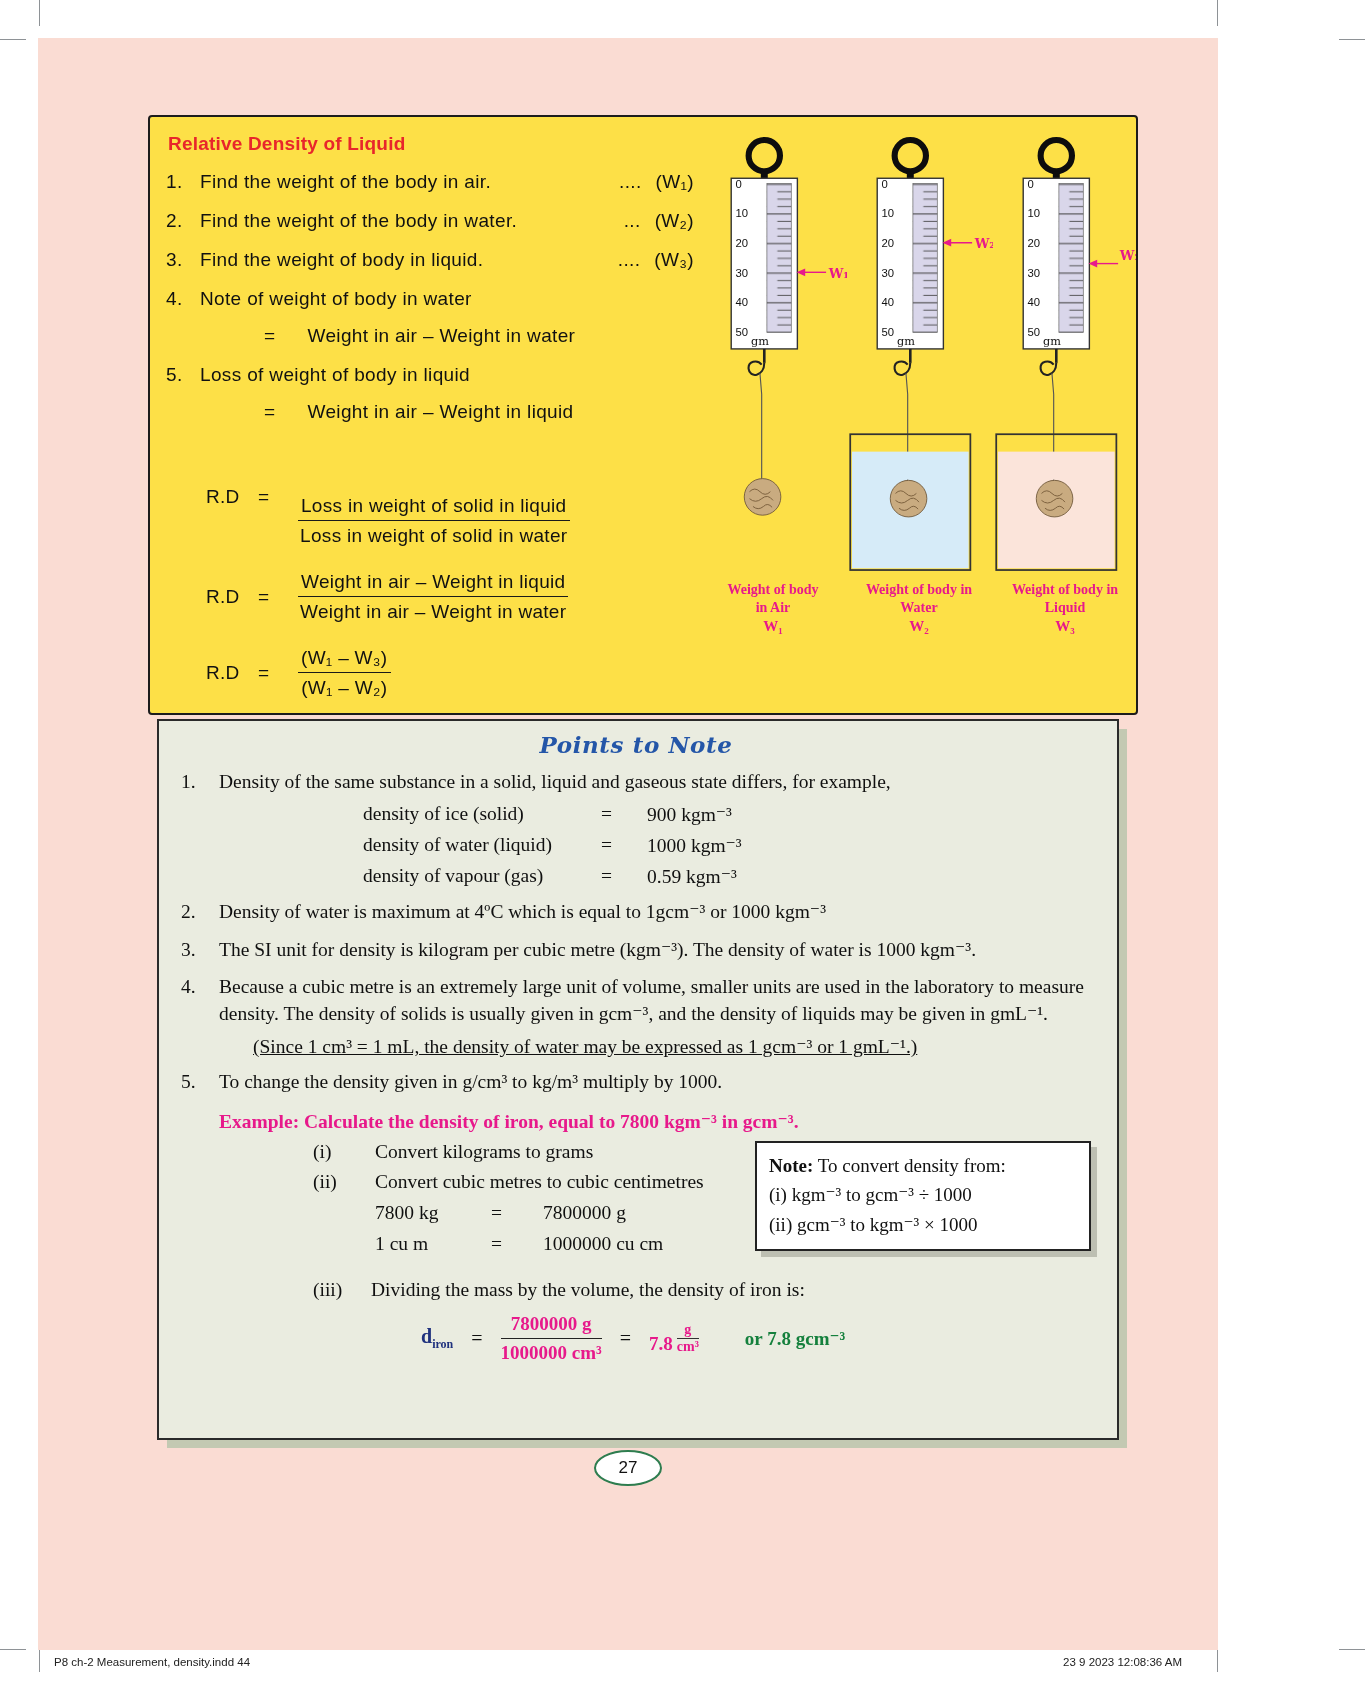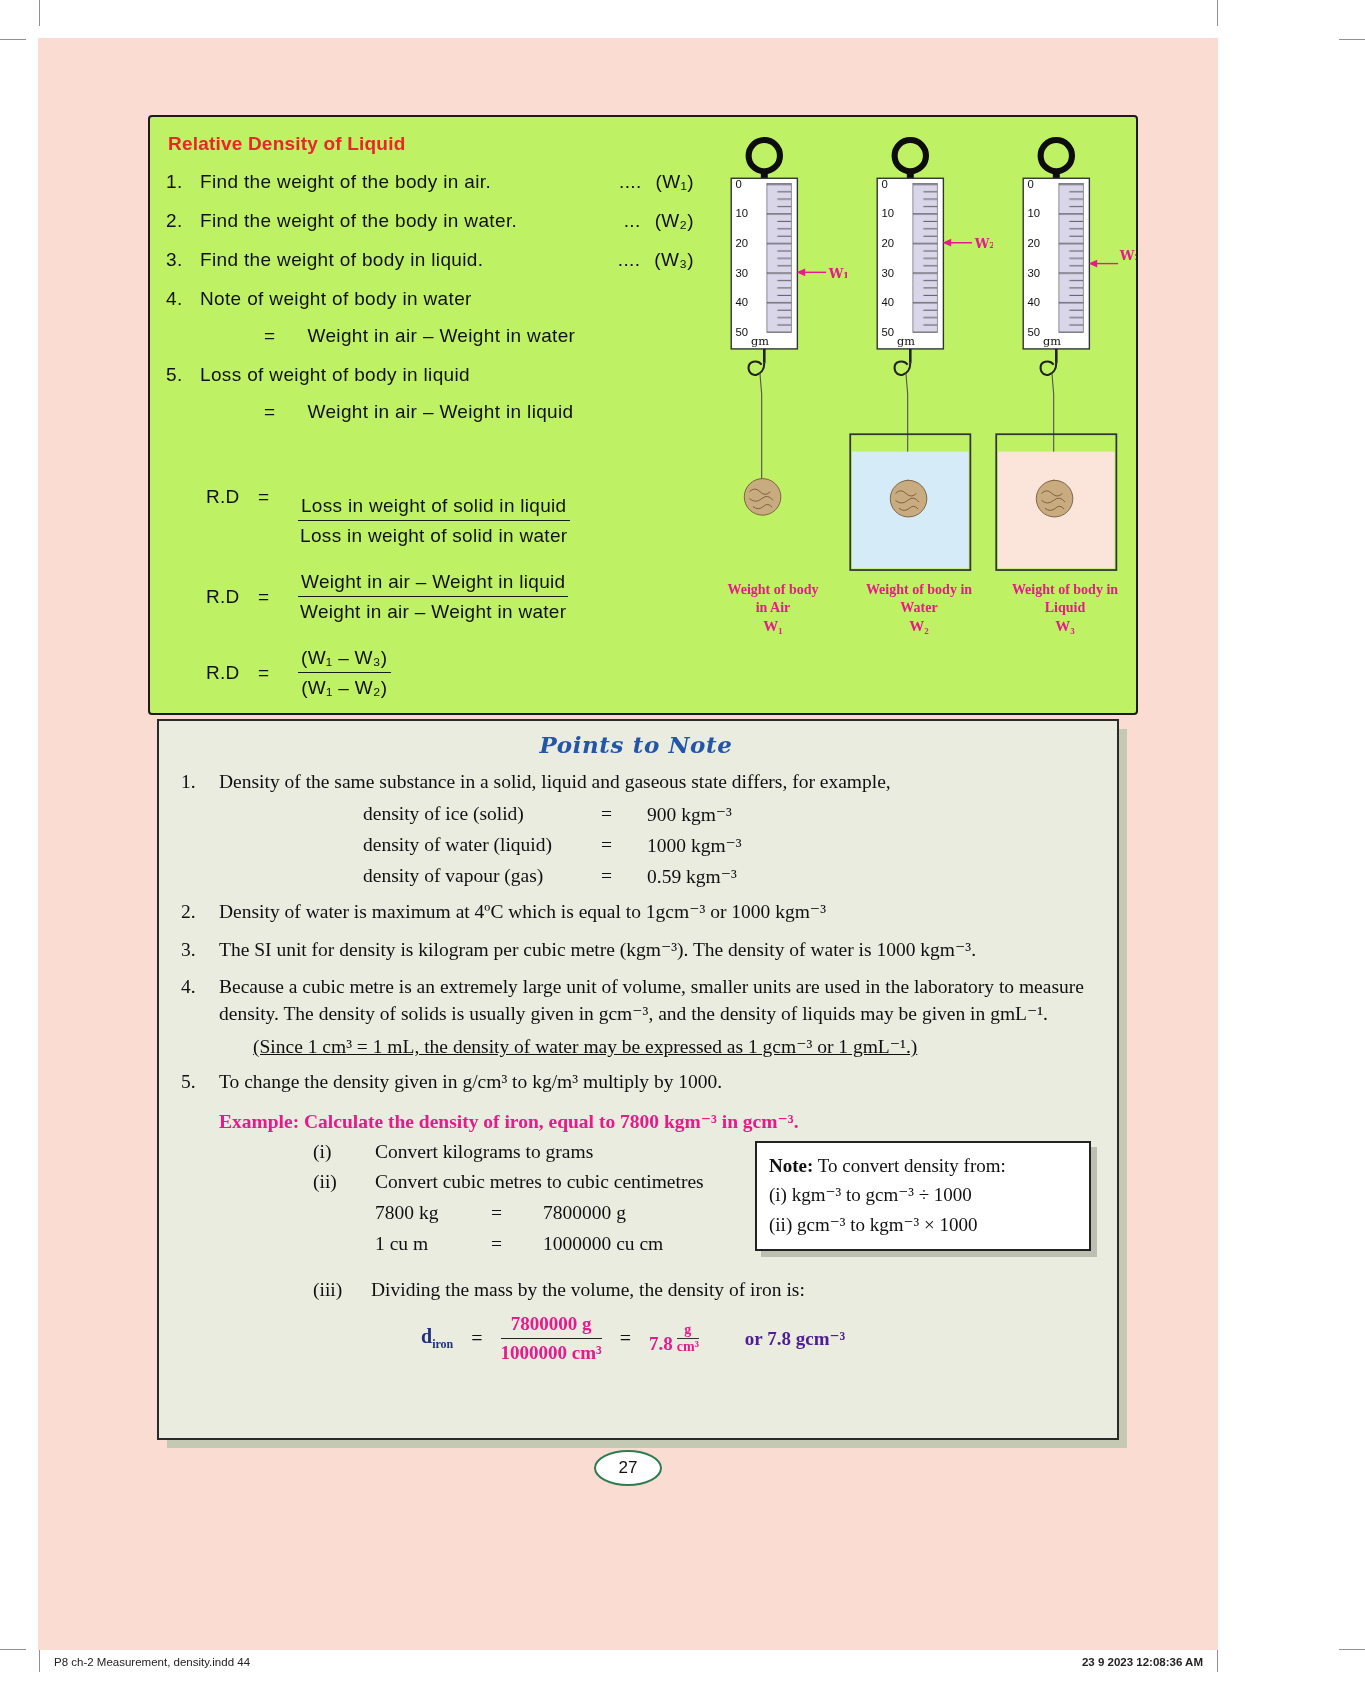--- a/index.html
+++ b/index.html
@@ -7,21 +7,21 @@
     width:1365px;height:1689px;position:relative;background:#ffffff;
     font-family:"Liberation Sans",sans-serif;color:#111;overflow:hidden;
   }
   
   .mark{position:absolute;background:#8e9296;}
   
   .page{position:absolute;left:38px;top:38px;width:1180px;height:1612px;background:#fadcd3;}
   
   .main-box{
     position:absolute;left:110px;top:77px;width:990px;height:600px;box-sizing:border-box;
-    background:#bef264;border:2.5px solid #1c1c1c;border-radius:4px;
+    background:#fde047;border:2.5px solid #1c1c1c;border-radius:4px;
     padding:14px 14px 10px 16px;display:flex;gap:6px;overflow:hidden;
   }
   .rd-col{width:528px;flex:none;}
   .rd-title{color:#e8262b;font-weight:bold;font-size:19px;margin:2px 0 16px 2px;letter-spacing:.2px;}
   .step{display:flex;align-items:baseline;font-size:19px;letter-spacing:.35px;margin-bottom:17px;}
   .step-num{width:34px;flex:none;}
   .step-text{white-space:nowrap;}
   .step-dots{margin-left:auto;padding:0 14px 0 8px;}
   .sub-eq{display:flex;font-size:19px;letter-spacing:.35px;margin:-2px 0 17px 0;}
   .sub-eq .eq{margin-left:98px;}
@@ -71,27 +71,27 @@
   .equation{display:flex;align-items:center;gap:18px;margin:6px 0 0 240px;}
   .d-iron{color:#20327e;font-weight:bold;font-size:20px;}
   .d-iron sub{font-size:12px;}
   .eq-sign{font-size:20px;}
   .mfrac{text-align:center;color:#e7198b;font-weight:bold;font-size:19px;}
   .mfrac .num{padding:0 6px 3px;border-bottom:1.6px solid #222;}
   .mfrac .den{padding-top:3px;}
   .result{display:flex;align-items:flex-end;gap:4px;color:#e7198b;font-weight:bold;font-size:19px;}
   .sfrac{display:inline-flex;flex-direction:column;text-align:center;font-size:14px;line-height:1.15;}
   .sfrac .den{border-top:1.4px solid #333;}
-  .alt{color:#4c1d95;font-weight:bold;font-size:19px;margin-left:28px;text-align:right;}
+  .alt{color:#15803d;font-weight:bold;font-size:19px;margin-left:28px;text-align:right;}
   
   .page-num{position:absolute;left:50%;top:1412px;transform:translateX(-50%);
             width:64px;height:32px;border:2px solid #2e7d4f;border-radius:50%;background:#fff;
             display:flex;align-items:center;justify-content:center;font-size:17px;color:#111;}
   .footer-left{position:absolute;left:54px;top:1656px;font-size:11.5px;color:#222;}
-  .footer-right{position:absolute;right:162px;top:1656px;font-size:11.5px;color:#222;font-weight:bold;}
+  .footer-right{position:absolute;right:183px;top:1656px;font-size:11.5px;color:#222;}
 </style>
 </head>
 <body>
 
 <div class="mark" style="left:39px;top:0;width:1px;height:26px;"></div>
 <div class="mark" style="left:0;top:39px;width:26px;height:1px;"></div>
 <div class="mark" style="left:1217px;top:0;width:1px;height:26px;"></div>
 <div class="mark" style="left:1339px;top:39px;width:26px;height:1px;"></div>
 <div class="mark" style="left:39px;top:1646px;width:1px;height:26px;"></div>
 <div class="mark" style="left:0;top:1649px;width:26px;height:1px;"></div>

